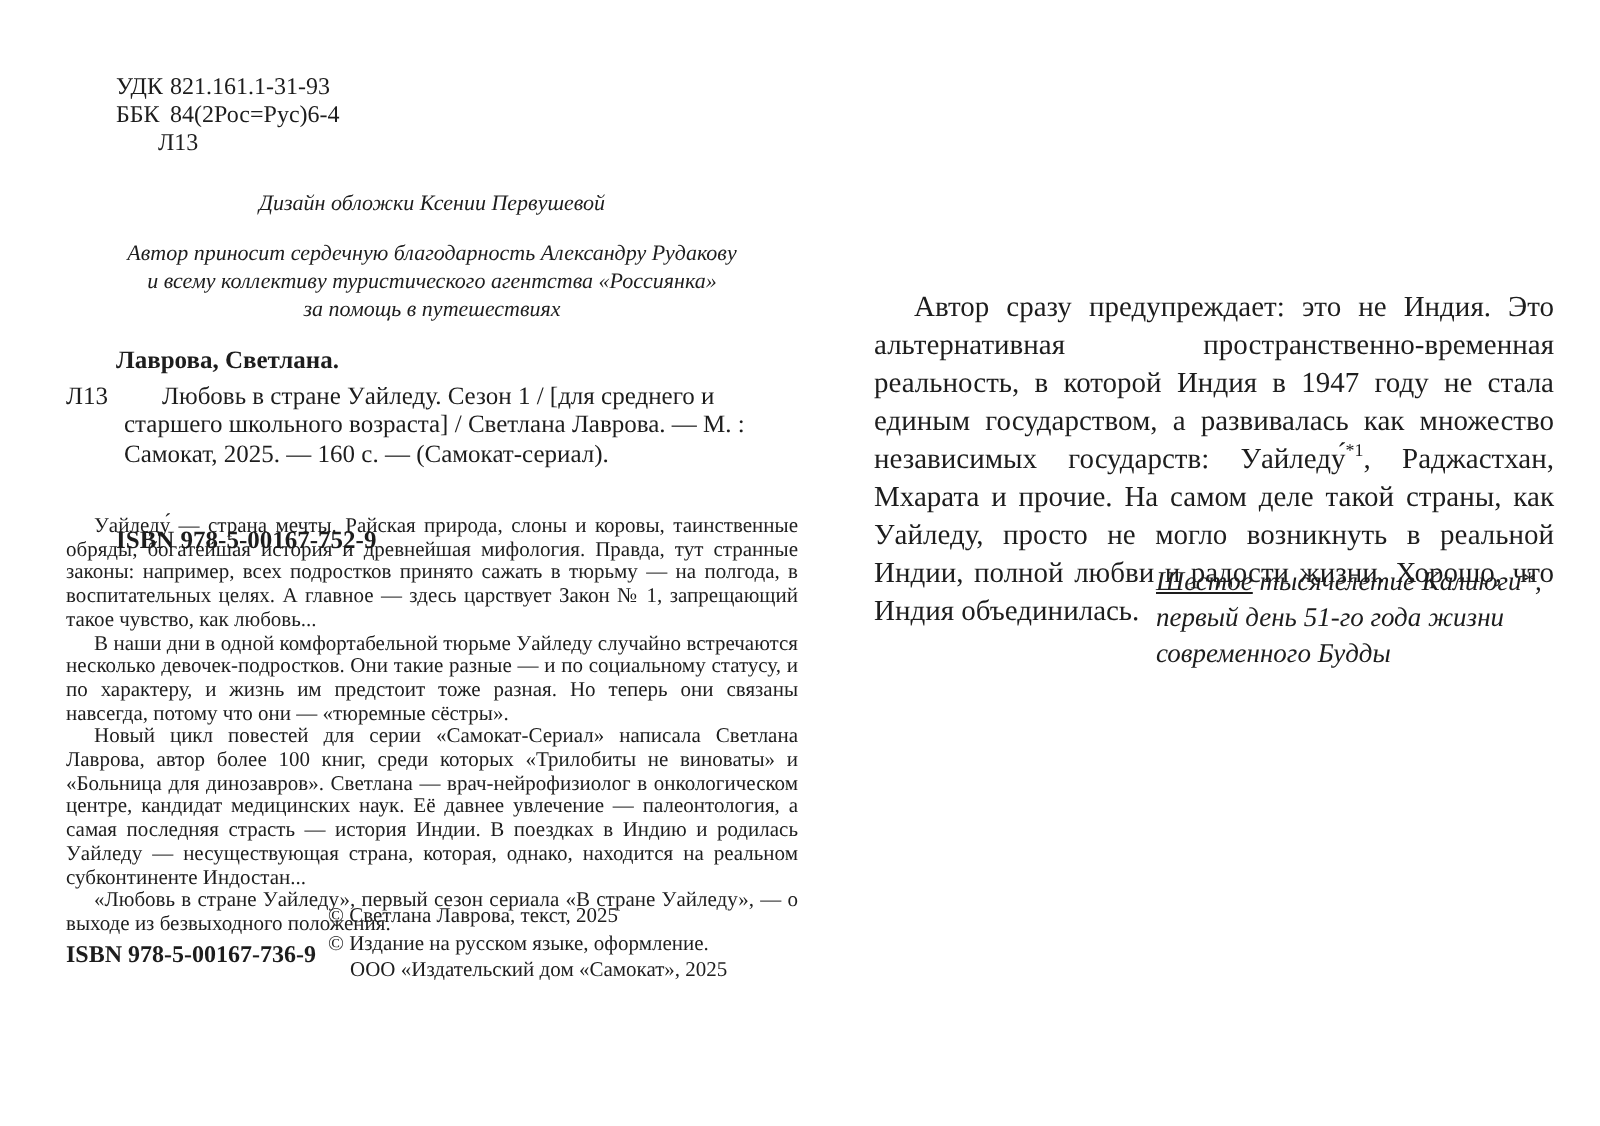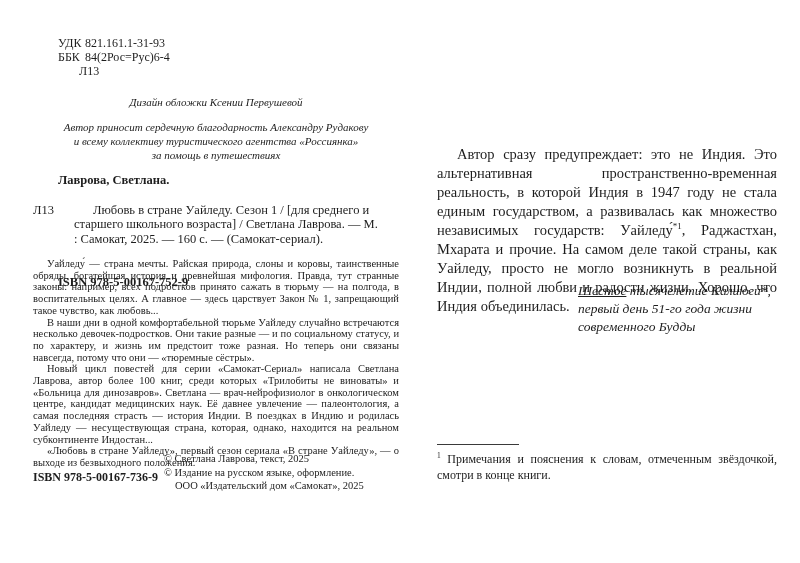--- a/index.html
+++ b/index.html
@@ -27,21 +27,21 @@
   }
   .acknowledgement {
     left: 0; top: 121px; width: 100%;
     text-align: center; font-style: italic; font-size: 11px; line-height: 13.8px;
   }
 
   .catalog-card { left: 0; top: 173px; width: 100%; font-size: 12.5px; line-height: 14.2px; }
   .catalog-author { font-weight: bold; padding-left: 25px; }
   .catalog-entry-wrap { position: relative; }
   .catalog-code { position: absolute; left: 0; top: 0; }
-  .catalog-entry { padding-left: 25px; text-indent: 19px; margin: 16px; }
+  .catalog-entry { padding-left: 25px; text-indent: 19px; margin: 4px; }
   .catalog-isbn { font-weight: bold; padding-left: 25px; margin-top: 29px; }
 
   .annotation { left: 0; top: 258px; width: 100%; font-size: 10.5px; line-height: 11.7px; text-align: justify; }
   .annotation p { margin: 0; text-indent: 14px; }
 
   .copyright-notice { left: 131px; top: 452px; font-size: 10.5px; line-height: 13.5px; }
   .copyright-notice .cont-line { padding-left: 11px; }
 
   .isbn-bottom { left: 0; top: 470px; font-weight: bold; font-size: 12px; }
 
@@ -112,18 +112,14 @@
 <div id="right-page">
 
   <p class="abs body-paragraph"><span>Автор сразу предупреждает: это не Индия. Это альтернативная пространственно-временная реальность, в которой Индия в 1947 году не стала единым государством, а развивалась как множество независимых государств: Уайледу́</span><sup>*1</sup><span>, Раджастхан, Мхарата и прочие. На самом деле такой страны, как Уайледу, просто не могло возникнуть в реальной Индии, полной любви и радости жизни. Хорошо, что Индия объединилась.</span></p>
 
   <div class="abs epigraph">
     <div><span class="underline">Шестое</span><span> тысячелетие Калиюги*,</span></div>
     <div>первый день 51-го года жизни</div>
     <div>современного Будды</div>
   </div>
 
-  <div class="abs footnote">
-    <hr class="footnote-separator">
-    <p><sup>1</sup><span> Примечания и пояснения к словам, отмеченным звёздочкой, смотри в конце книги.</span></p>
-  </div>
 
 </div>
 
 </body></html>

